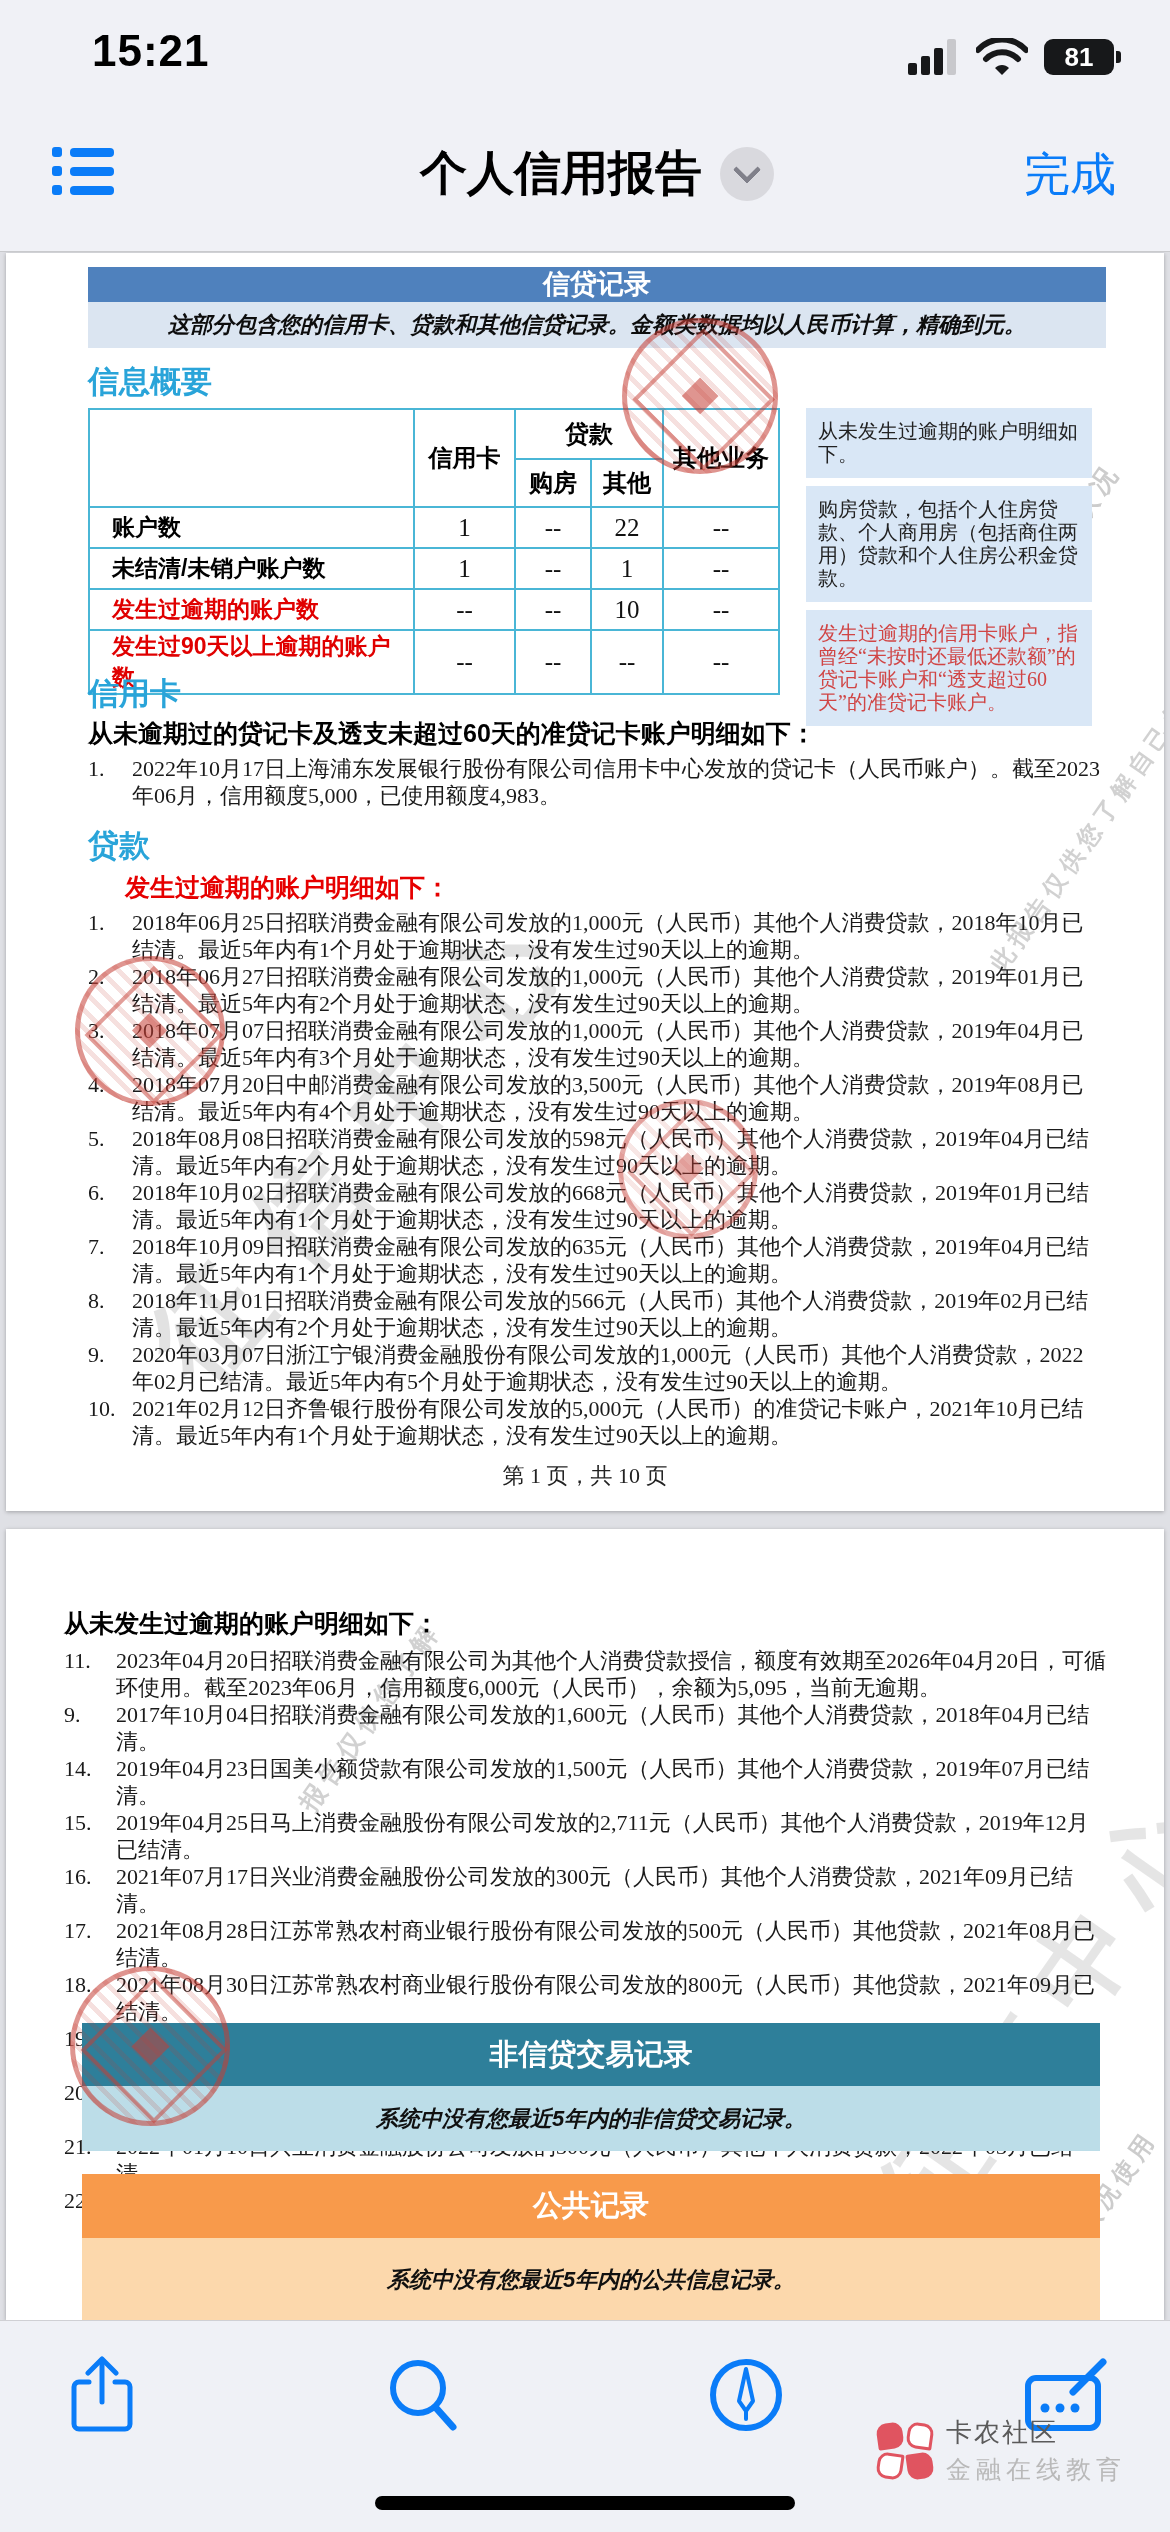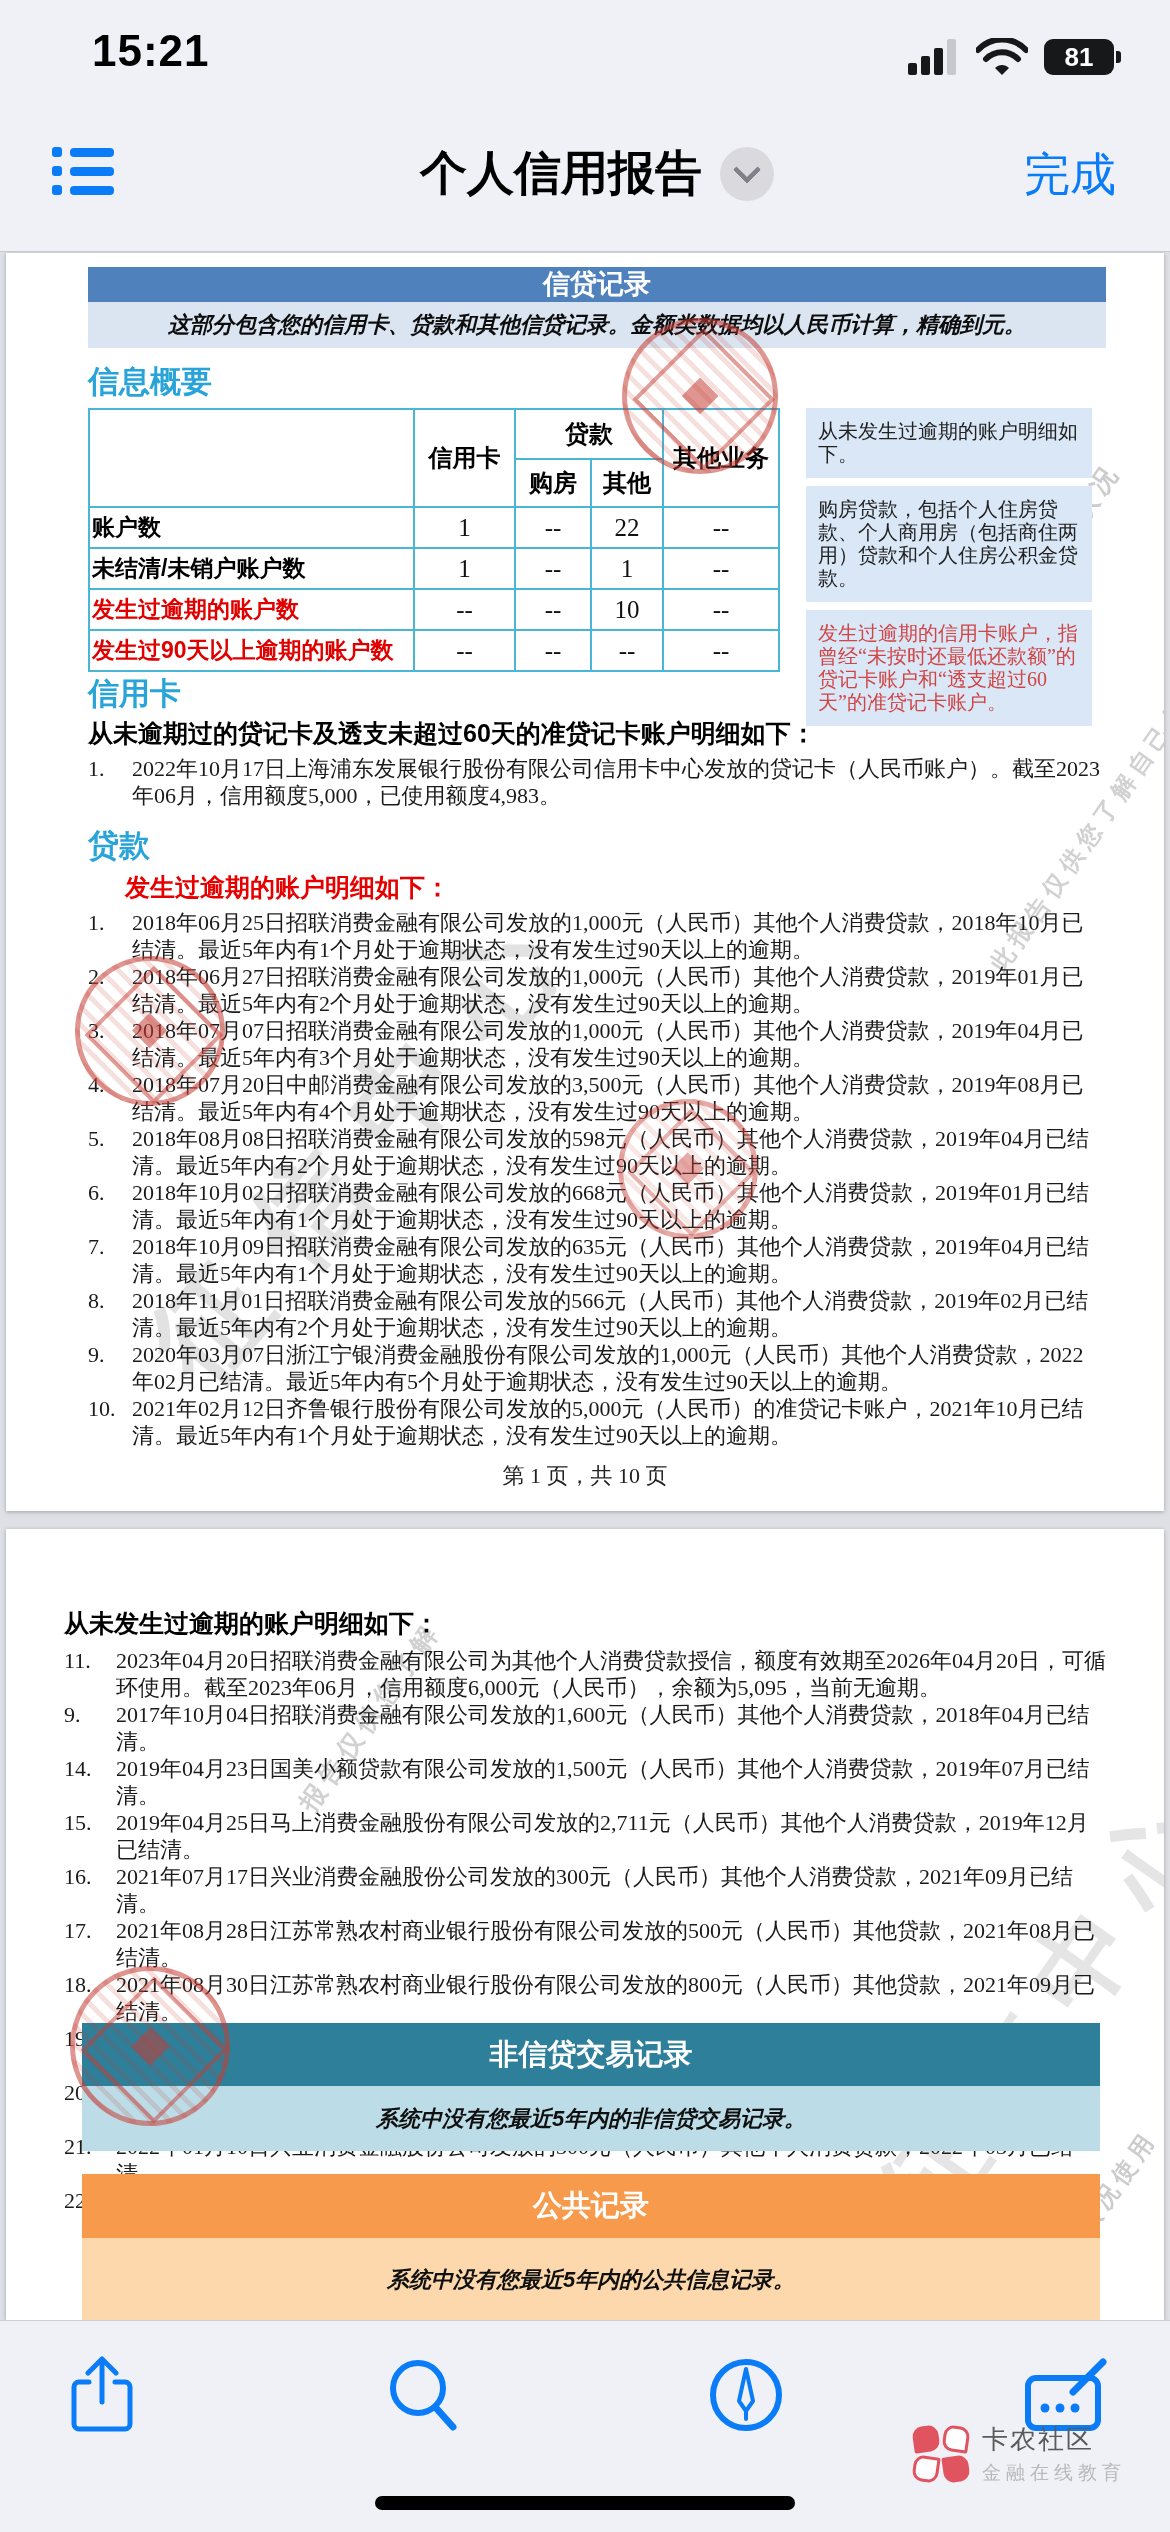--- a/index.html
+++ b/index.html
@@ -39,21 +39,21 @@
     color:#fff; font-weight:700; font-size:27px; text-align:center; line-height:35px; z-index:2;}
   .band-sub { position:absolute; left:82px; width:1018px; background:#dbe5f1; color:#0d0d0d;
     font-weight:700; font-style:italic; font-size:22px; text-align:center;
     display:flex; align-items:center; justify-content:center; z-index:2;}
   .cyan-h { position:absolute; left:82px; color:#29a4d9; font-weight:700; font-size:31px; z-index:2;}
 
   
   table.summary { position:absolute; left:82px; top:155px; border-collapse:collapse; table-layout:fixed; z-index:2; background:transparent;}
   table.summary th, table.summary td { border:2px solid #4ab6d6; }
   table.summary th { font-size:24px; font-weight:700; color:#000; text-align:center; }
-  table.summary td.lbl { font-size:23px; font-weight:700; padding-left:2px; text-align:left; }
+  table.summary td.lbl { font-size:23px; font-weight:700; padding-left:22px; text-align:left; }
   table.summary td.val { font-family:"Liberation Serif",serif; font-size:25px; text-align:center; color:#111; }
   table.summary td.lbl.red { color:#e00000; }
   tr.hrow1 th { height:50px; } tr.hrow2 th { height:48px; }
   tr.drow td { height:41px; }
 
   .notes { position:absolute; left:800px; top:155px; width:286px; display:flex; flex-direction:column; gap:8px; z-index:2;}
   .note { background:#d9e7f6; padding:12px 12px; font-family:"Liberation Serif",serif; font-size:20px; line-height:23px; color:#222; }
   .note.red { color:#d04545; }
 
   .intro-bold { position:absolute; left:82px; width:1015px; font-weight:700; font-size:25px; color:#000; z-index:2;}
@@ -93,21 +93,21 @@
 
   
   .kn { position:absolute; right:44px; bottom:46px; display:flex; align-items:center; gap:12px; z-index:41; }
   .kn-badge { position:relative; width:58px; height:58px; }
   .kn-p { position:absolute; width:26px; height:26px; border-radius:10px 10px 10px 2px; }
   .kn1 { left:1px; top:1px; background:#e05460; transform:rotate(-8deg);}
   .kn2 { right:1px; top:1px; background:#fff; border:3px solid #e05460; border-radius:10px 10px 2px 10px; transform:rotate(8deg);}
   .kn3 { left:1px; bottom:1px; background:#fff; border:3px solid #e05460; border-radius:10px 2px 10px 10px; transform:rotate(8deg);}
   .kn4 { right:1px; bottom:1px; background:#e05460; border-radius:2px 10px 10px 10px; transform:rotate(-8deg);}
   .kn-txt1 { font-size:26px; font-weight:400; color:#5a5a5a; letter-spacing:2px;}
-  .kn-txt2 { font-size:19px; color:#b9b9b9; letter-spacing:5px; margin-top:3px;}
+  .kn-txt2 { font-size:25px; color:#b9b9b9; letter-spacing:5px; margin-top:3px;}
 </style>
 </head>
 <body>
 
 <div class="screen">
 
   <div class="chrome-top">
     <div class="status-time">15:21</div>
     <div class="status-right">
       <svg width="52" height="36" viewBox="0 0 52 36">

